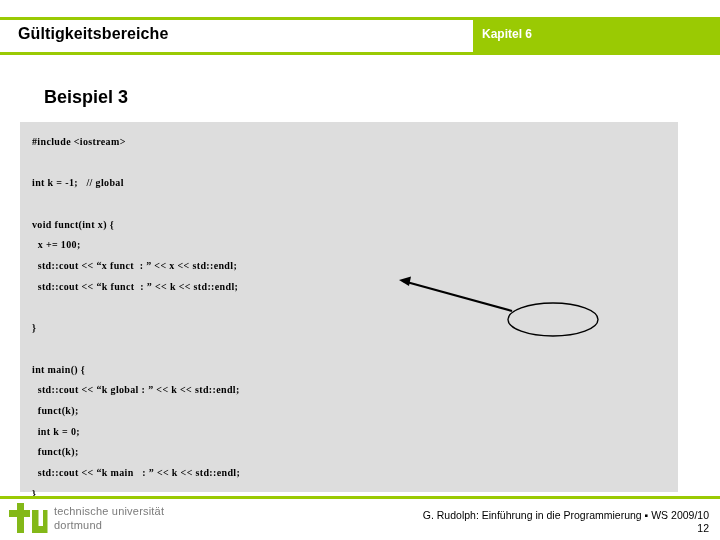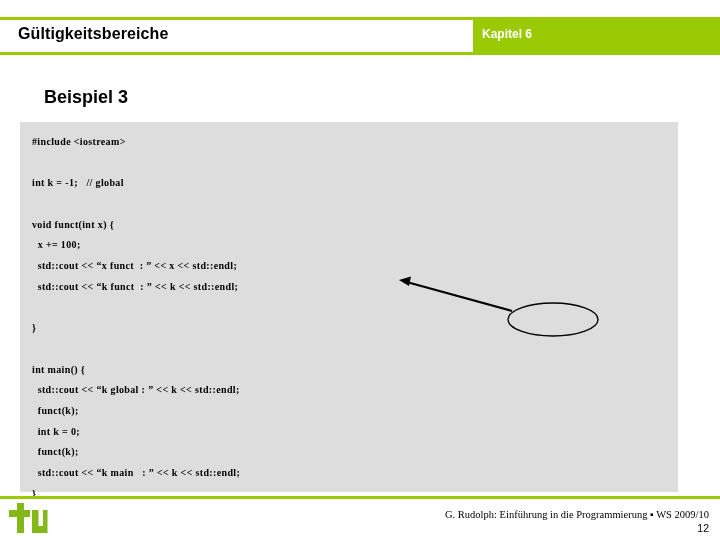--- a/index.html
+++ b/index.html
@@ -163,21 +163,20 @@
     white-space: nowrap;
   }
   .footer-credit {
     position: absolute;
     right: 11px;
     top: 509px;
     font-size: 10.5px;
     color: #000000;
     text-align: right;
     white-space: nowrap;
-    font-family: Liberation Serif, serif;
   }
   .footer-page {
     position: absolute;
     right: 11px;
     top: 522px;
     font-size: 10.5px;
     color: #000000;
     text-align: left;
     white-space: nowrap;
   }
@@ -212,16 +211,20 @@
 <div class="logo">
   <svg class="logo-mark" width="40" height="32" viewBox="0 0 40 32">
 
     <rect x="9" y="0" width="7" height="30" fill="#83B818"></rect>
     <rect x="1" y="7" width="21" height="7" fill="#83B818"></rect>
 
     <rect x="24" y="7" width="6.5" height="23" fill="#83B818"></rect>
     <rect x="35" y="7" width="4.5" height="23" fill="#83B818"></rect>
     <rect x="24" y="23" width="15" height="7" fill="#83B818"></rect>
   </svg>
+  <div class="logo-text">
+    <div>technische universität</div>
+    <div>dortmund</div>
+  </div>
 </div>
 
 <div class="footer-credit">G. Rudolph: Einführung in die Programmierung ▪ WS 2009/10</div>
 <div class="footer-page">12</div>
 
 </body></html>

